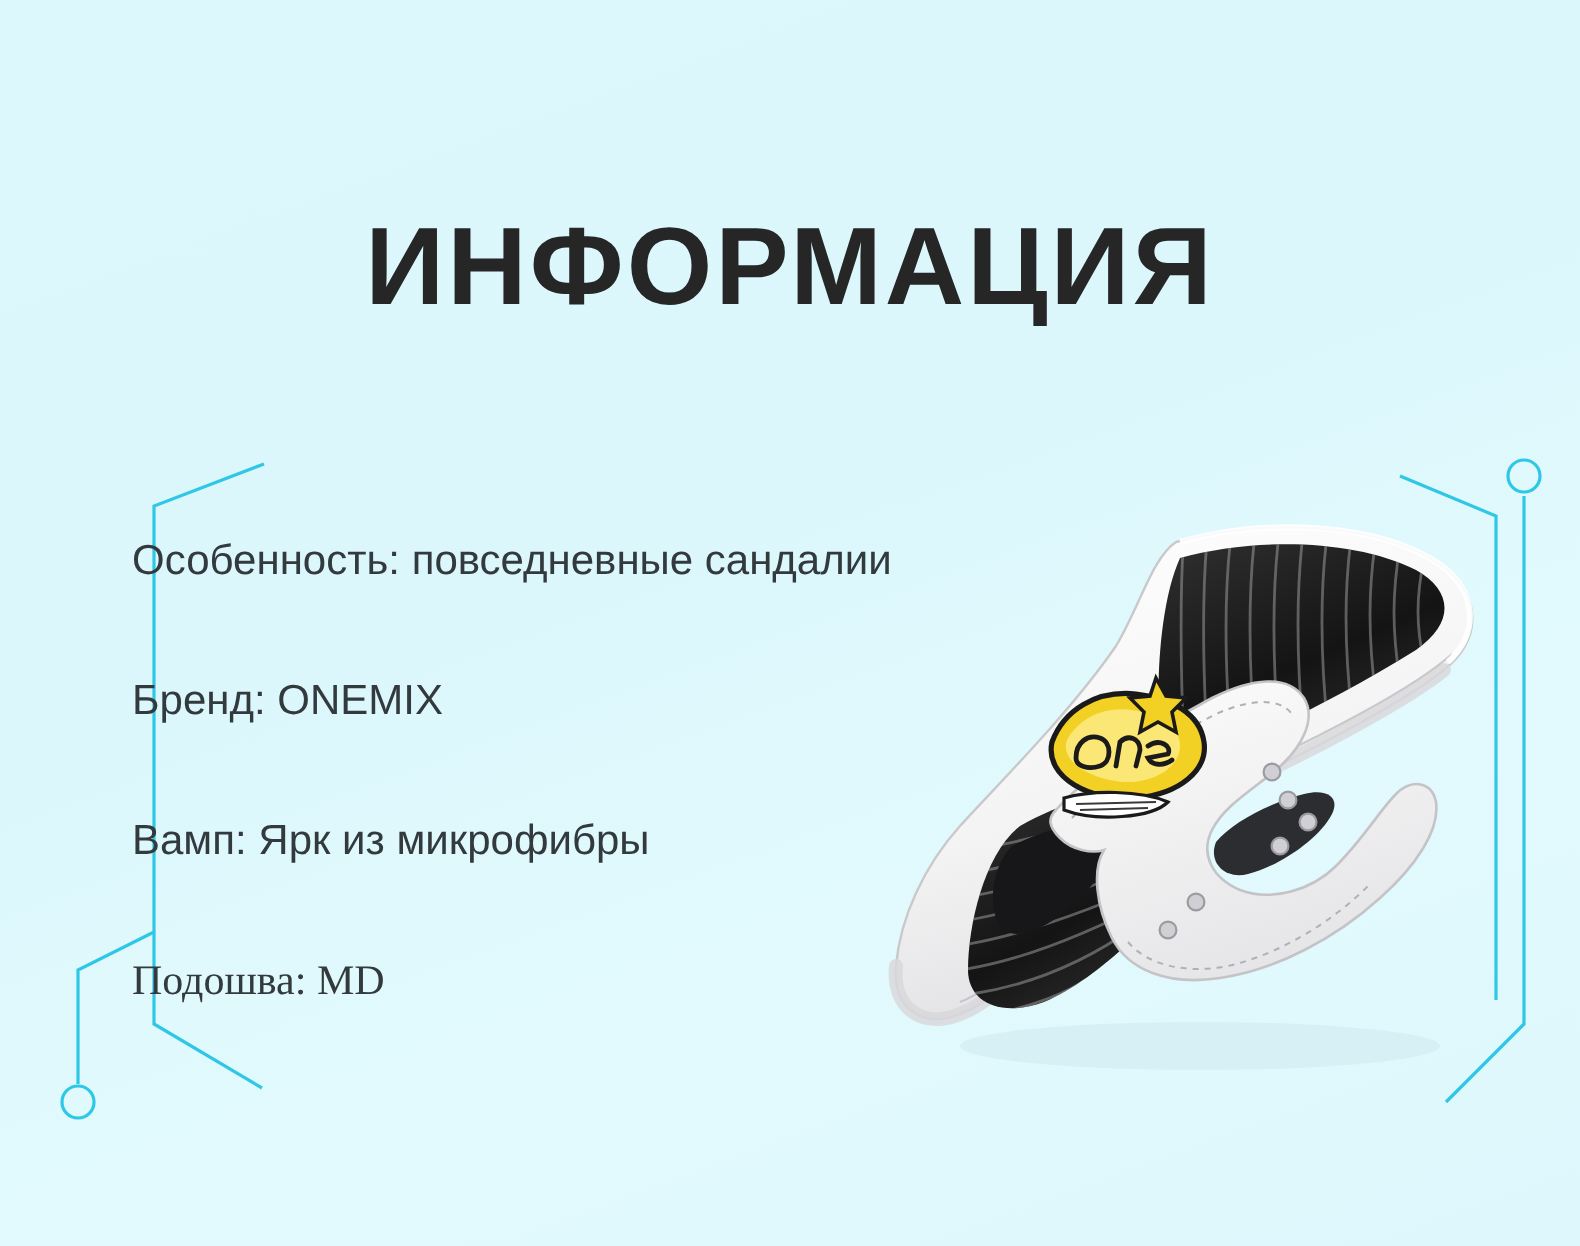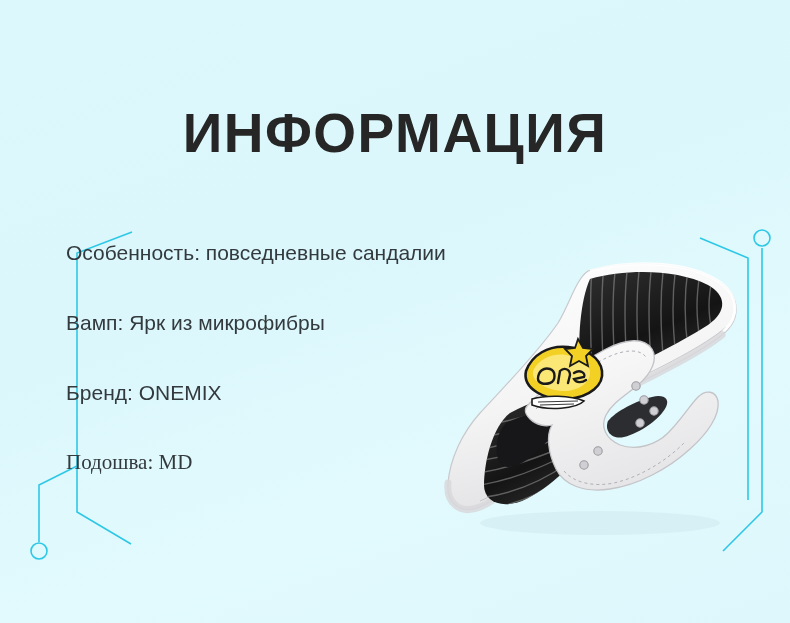--- a/index.html
+++ b/index.html
@@ -33,21 +33,21 @@
     font-weight: bold;
     letter-spacing: 1.5px;
     color: #262626;
     line-height: 1.1;
     white-space: nowrap;
   }
 
   
   .spec-list {
     position: absolute;
-    top: 240px;
+    top: 268px;
     left: 66px;
     width: 520px;
   }
   .spec-row {
     font-size: 21px;
     color: #333a3d;
     line-height: 1.2;
     height: 70px;
     white-space: nowrap;
   }
@@ -218,18 +218,18 @@
         <circle cx="158" cy="206" r="4.2" fill="#cfcfd4" stroke="#9b9ba1" stroke-width="1.1"></circle>
         <circle cx="144" cy="220" r="4.2" fill="#cfcfd4" stroke="#9b9ba1" stroke-width="1.1"></circle>
       </g>
 
       <path d="M150,26 C192,14 250,16 281,38 C298,51 300,71 284,86" fill="none" stroke="#ffffff" stroke-width="3" opacity="0.9"></path>
     </svg>
   </div>
 
   <div class="spec-list">
     <div class="spec-row">Особенность: повседневные сандалии</div>
+    <div class="spec-row">Бренд: ONEMIX</div>
     <div class="spec-row">Вамп: Ярк из микрофибры</div>
-    <div class="spec-row">Бренд: ONEMIX</div>
     <div class="spec-row">Подошва: MD</div>
   </div>
 
 </div>
 
 </body></html>

